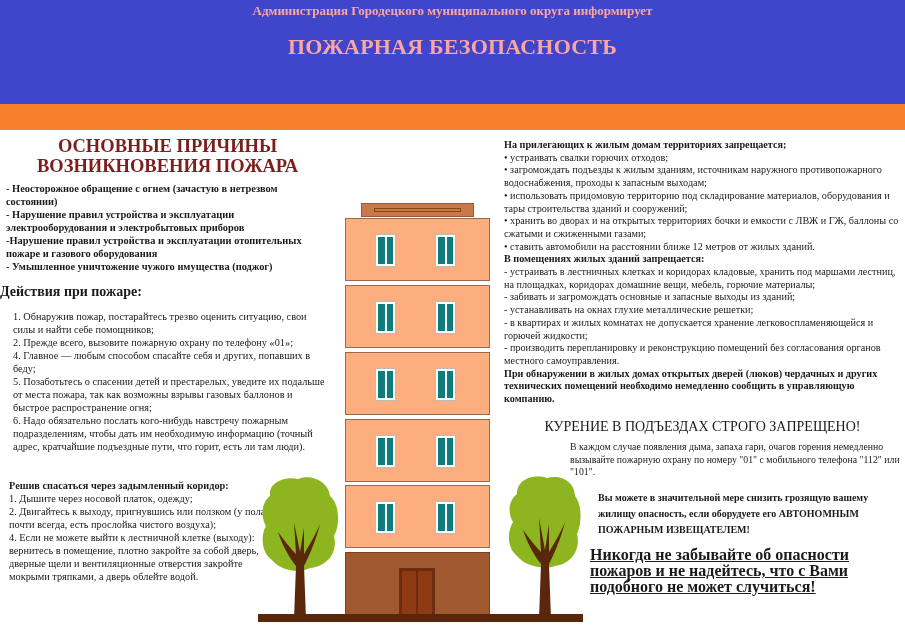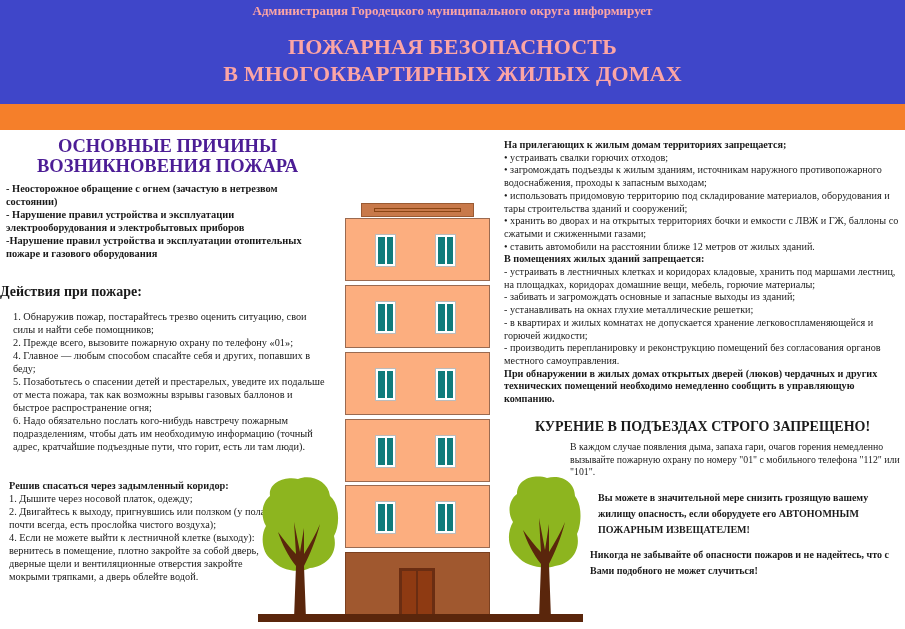--- a/index.html
+++ b/index.html
@@ -4,36 +4,36 @@
 <style>
   * { box-sizing: border-box; margin: 0; padding: 0; }
   html, body { width: 905px; height: 629px; overflow: hidden; background: #ffffff; }
   body { position: relative; font-family: "Liberation Serif", "DejaVu Serif", serif; color: #1a1a1a; }
 
   .header { position: absolute; left: 0; top: 0; width: 905px; height: 104px; background: #3f46c9; text-align: center; color: #fca5a5; }
   .header .org { position: absolute; left: 0; right: 0; top: 3px; font-size: 13px; font-weight: bold; }
   .header .title { position: absolute; left: 0; right: 0; top: 33px; font-size: 22px; font-weight: bold; line-height: 27px; letter-spacing: 0.2px; }
   .stripe { position: absolute; left: 0; top: 104px; width: 905px; height: 26px; background: #f57f2a; }
 
-  .causes-title { position: absolute; left: 0; top: 136px; width: 335px; text-align: center; color: #4c1d95; font-weight: bold; font-size: 18.5px; line-height: 20px; }
+  .causes-title { position: absolute; left: 0; top: 136px; width: 335px; text-align: center; color: #7f1d1d; font-weight: bold; font-size: 18.5px; line-height: 20px; }
   .causes { position: absolute; left: 6px; top: 182px; width: 310px; font-size: 10.4px; font-weight: bold; line-height: 13px; }
 
   .actions-title { position: absolute; left: 0; top: 284px; width: 340px; text-align: left; font-weight: bold; font-size: 14px; }
   .actions { position: absolute; left: 13px; top: 310px; width: 312px; font-size: 10.3px; line-height: 13px; }
 
   .smoke { position: absolute; left: 9px; top: 479px; width: 268px; font-size: 10.3px; line-height: 13px; }
   .smoke .head { font-weight: bold; }
 
   .right-rules { position: absolute; left: 504px; top: 139px; width: 395px; font-size: 10.2px; line-height: 12.7px; }
   .right-rules .b { font-weight: bold; }
 
-  .smoking { position: absolute; left: 500px; top: 419px; width: 405px; text-align: center; font-weight: bold; font-size: 14px; }
+  .smoking { position: absolute; left: 500px; top: 419px; width: 405px; text-align: center; font-weight: normal; font-size: 14px; }
   .call { position: absolute; left: 570px; top: 441px; width: 330px; font-weight: normal; font-size: 9.8px; line-height: 12.5px; }
   .detector { position: absolute; left: 590px; top: 490px; width: 310px; font-weight: bold; font-size: 10px; line-height: 16px; margin-left: 8px; }
-  .never { position: absolute; left: 590px; top: 547px; width: 310px; font-weight: bold; font-size: 10px; line-height: 16px; }
+  .never { position: absolute; left: 590px; top: 547px; width: 310px; font-weight: bold; font-size: 16px; line-height: 16px; text-decoration: underline; }
 
   
   .roof { position: absolute; left: 361px; top: 203px; width: 113px; height: 14px; background: #c8794a; border: 1px solid #9a5a33; }
   .roof .vent { position: absolute; left: 12px; top: 4px; width: 87px; height: 4px; background: #c8794a; border: 1px solid #8b4513; }
   .floor { position: absolute; left: 345px; width: 145px; height: 63px; background: #fcae7f; border: 1px solid #9a6a50; }
   .win { position: absolute; top: 15px; width: 21px; height: 33px; background: #fff; border: 1px solid #bbb; padding: 2px; display: flex; gap: 2px; }
   .win span { flex: 1; background: #0f7b7b; }
   .win.l { left: 29px; } .win.r { left: 89px; }
   .ground { position: absolute; left: 345px; top: 552px; width: 145px; height: 63px; background: #a0582f; border: 1px solid #7a4020; }
   .door { position: absolute; left: 53px; top: 15px; width: 36px; height: 48px; background: #6a2d12; padding: 3px 3px 0 3px; display: flex; gap: 2px; }
@@ -41,33 +41,33 @@
   .base { position: absolute; left: 258px; top: 614px; width: 325px; height: 8px; background: #5a260c; }
   .tree { position: absolute; }
 </style>
 </head>
 <body>
 
 <div class="header">
   <div class="org">Администрация Городецкого муниципального округа информирует</div>
   <div class="title">
     <div>ПОЖАРНАЯ БЕЗОПАСНОСТЬ</div>
-    <div>В МНОГОКВАРТИРНЫХ ЖИЛЫХ ДОМАХ</div>
   </div>
 </div>
 <div class="stripe"></div>
 
 <div class="causes-title">
   <div>ОСНОВНЫЕ ПРИЧИНЫ</div>
   <div>ВОЗНИКНОВЕНИЯ ПОЖАРА</div>
 </div>
 <div class="causes">
   <div>- Неосторожное обращение с огнем (зачастую в нетрезвом состоянии)</div>
   <div>- Нарушение правил устройства и эксплуатации электрооборудования и электробытовых приборов</div>
   <div>-Нарушение правил устройства и эксплуатации отопительных пожаре и газового оборудования</div>
+  <div>- Умышленное уничтожение чужого имущества (поджог)</div>
 </div>
 
 <div class="actions-title">Действия при пожаре:</div>
 <div class="actions">
   <div>1. Обнаружив пожар, постарайтесь трезво оценить ситуацию, свои силы и найти себе помощников;</div>
   <div>2. Прежде всего, вызовите пожарную охрану по телефону «01»;</div>
   <div>4. Главное — любым способом спасайте себя и других, попавших в беду;</div>
   <div>5. Позаботьтесь о спасении детей и престарелых, уведите их подальше от места пожара, так как возможны взрывы газовых баллонов и быстрое распространение огня;</div>
   <div>6. Надо обязательно послать кого-нибудь навстречу пожарным подразделениям, чтобы дать им необходимую информацию (точный адрес, кратчайшие подъездные пути, что горит, есть ли там люди).</div>
 </div>

